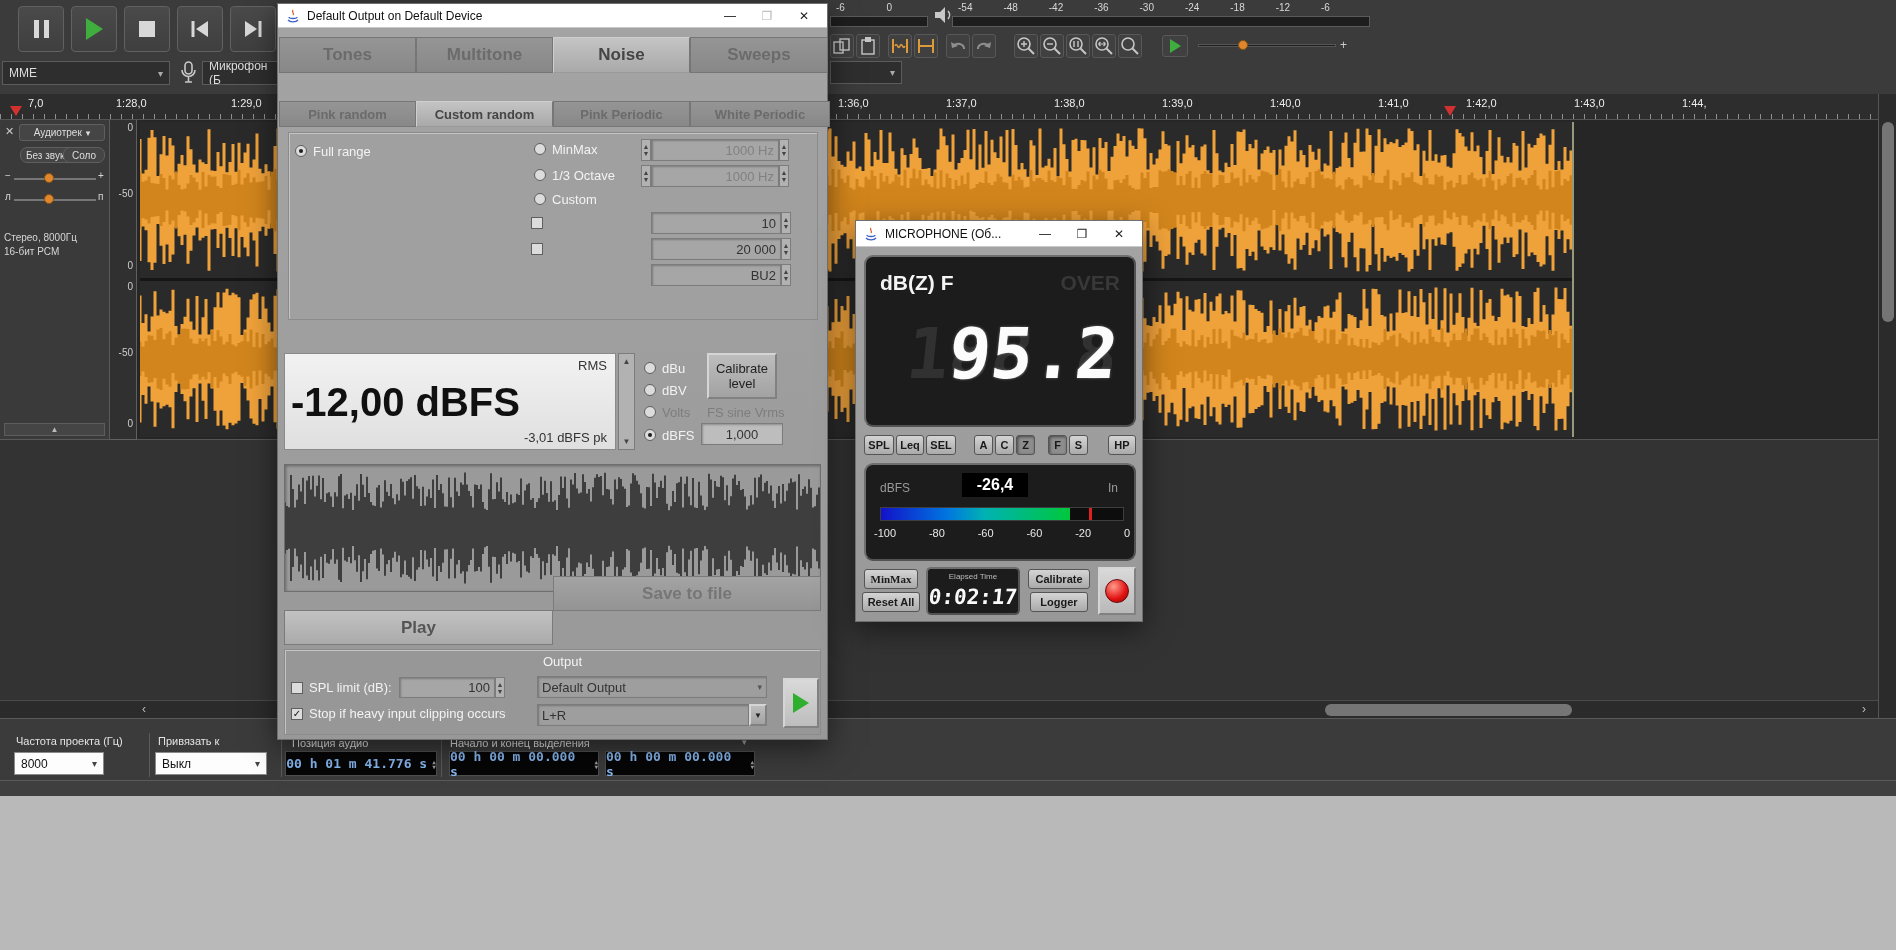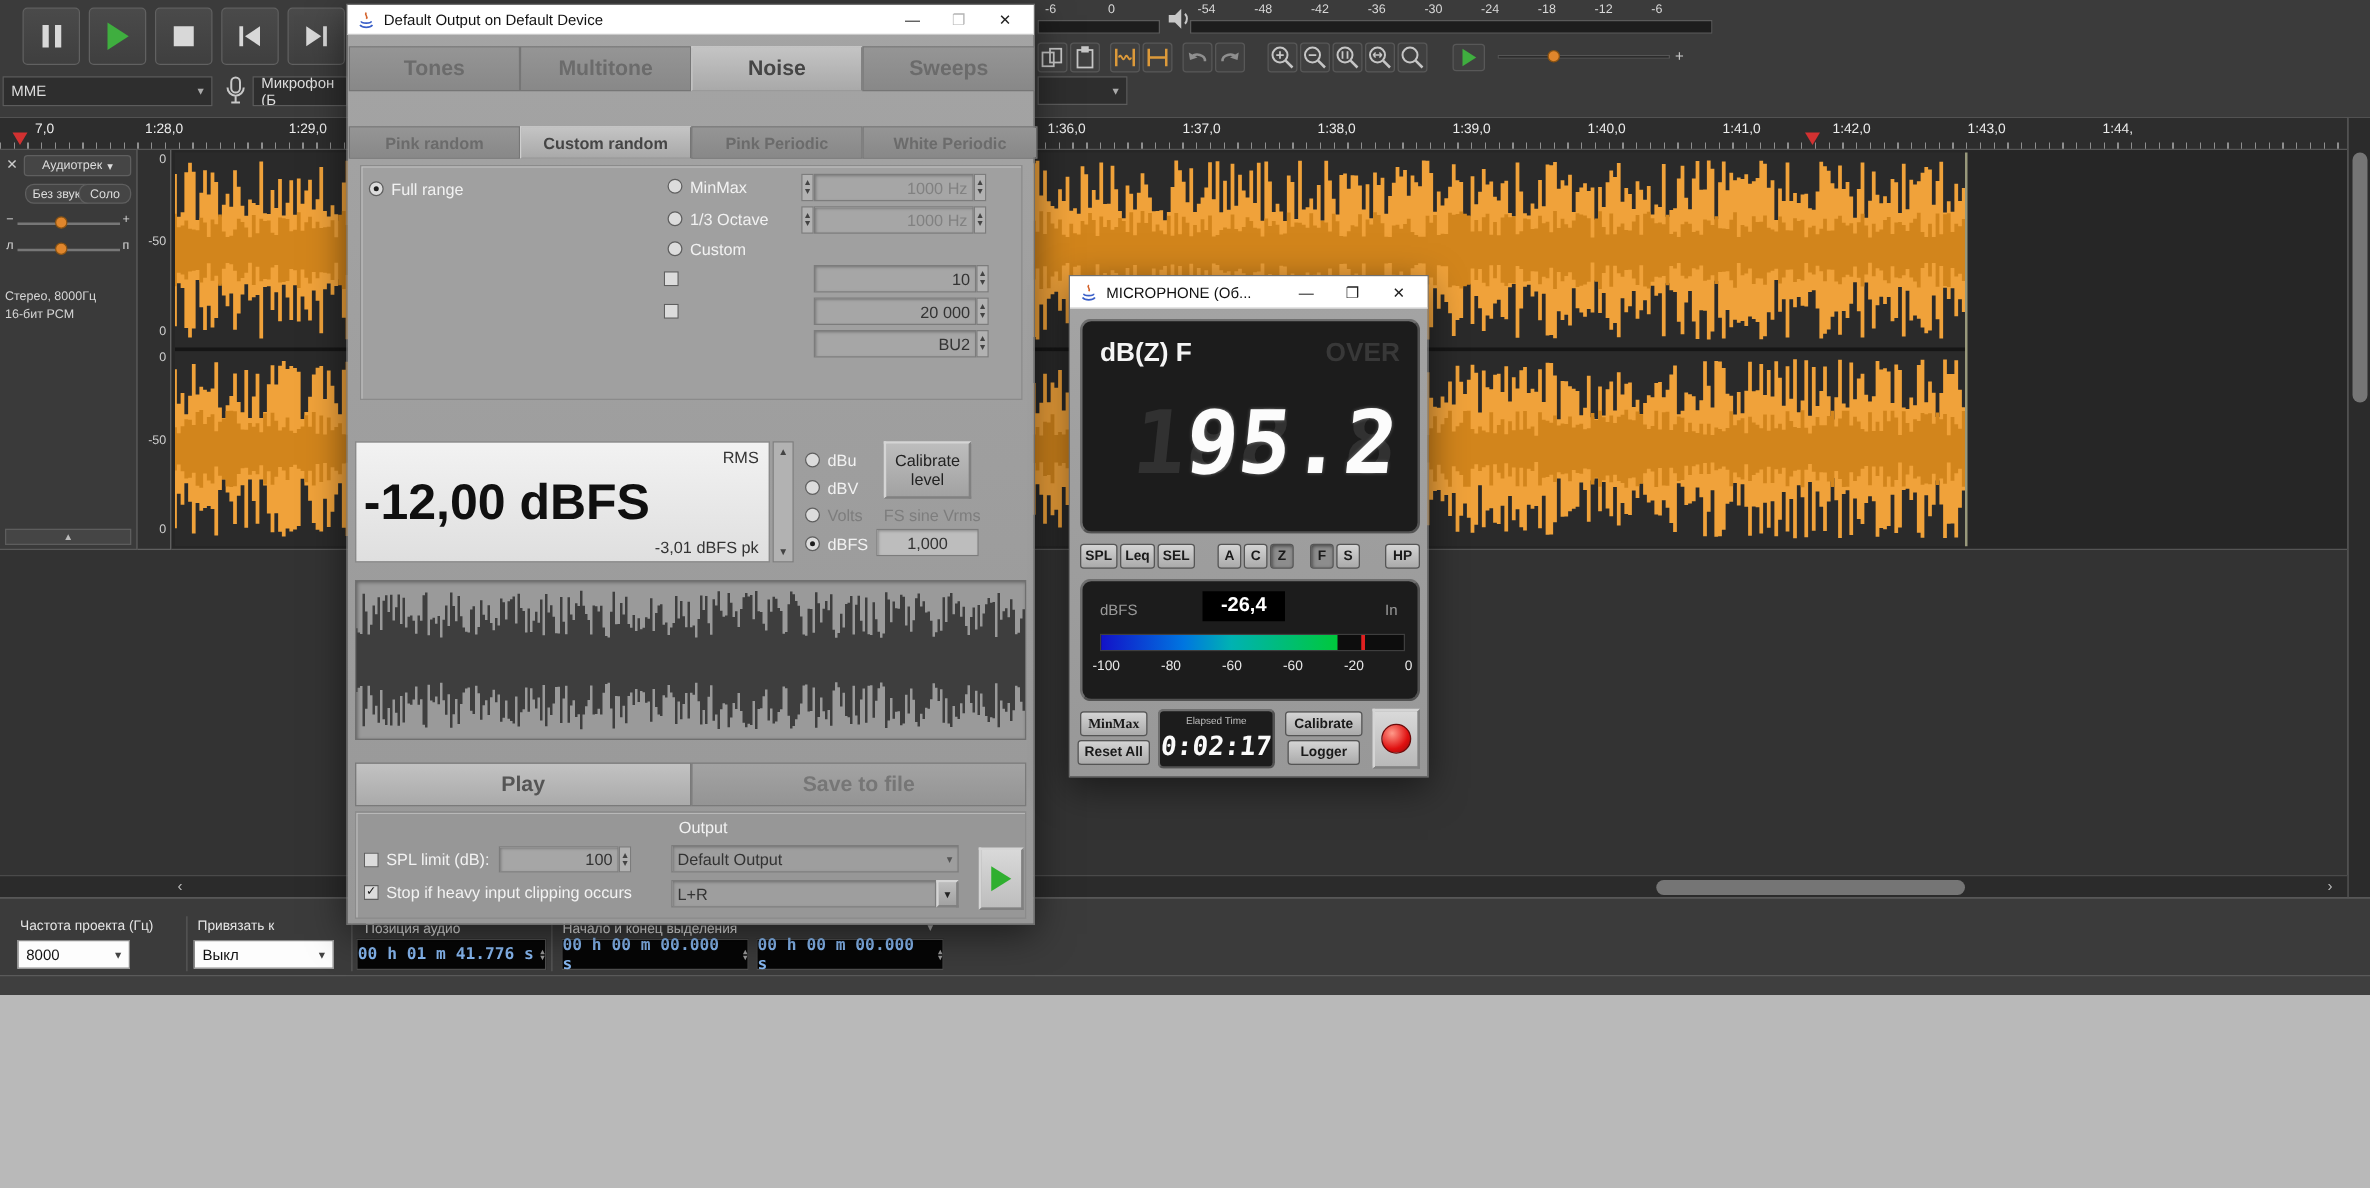--- a/index.html
+++ b/index.html
@@ -478,21 +478,21 @@
 
     <div class="abs" style="left:6px;top:460px;width:537px;height:128px;background:#9a9a9a;border:1px solid #6f6f6f;box-shadow:inset 1px 1px 3px rgba(0,0,0,.35);">
       <svg width="535" height="126" viewBox="0 0 535 126">
           <path d="M0 37.5V88.5M2 40.9V85.1M4 42.2V83.8M6 10.0V116.0M8 24.1V101.9M10 42.5V83.5M12 34.8V91.2M14 19.4V106.6M16 26.4V99.6M18 12.8V113.2M20 39.0V87.0M22 15.6V110.4M24 11.1V114.9M26 24.6V101.4M28 10.7V115.3M30 31.4V94.6M32 20.8V105.2M34 10.5V115.5M36 34.2V91.8M38 13.1V112.9M40 37.0V89.0M42 28.3V97.7M44 27.3V98.7M46 31.5V94.5M48 41.9V84.1M50 27.3V98.7M52 31.6V94.4M54 11.2V114.8M56 9.0V117.0M58 43.2V82.8M60 30.6V95.4M62 29.2V96.8M64 33.9V92.1M66 27.7V98.3M68 44.9V81.1M70 30.8V95.2M72 19.3V106.7M74 35.7V90.3M76 8.9V117.1M78 19.7V106.3M80 31.9V94.1M82 11.8V114.2M84 27.9V98.1M86 37.0V89.0M88 40.3V85.7M90 41.0V85.0M92 22.5V103.5M94 19.9V106.1M96 42.5V83.5M98 36.5V89.5M100 15.2V110.8M102 26.8V99.2M104 30.9V95.1M106 19.1V106.9M108 33.3V92.7M110 39.2V86.8M112 29.3V96.7M114 35.4V90.6M116 13.7V112.3M118 16.8V109.2M120 30.6V95.4M122 16.0V110.0M124 14.3V111.7M126 12.2V113.8M128 33.8V92.2M130 9.9V116.1M132 21.3V104.7M134 23.7V102.3M136 41.0V85.0M138 21.7V104.3M140 40.5V85.5M142 31.5V94.5M144 24.3V101.7M146 33.1V92.9M148 14.6V111.4M150 43.1V82.9M152 10.1V115.9M154 25.0V101.0M156 19.1V106.9M158 28.3V97.7M160 41.5V84.5M162 41.7V84.3M164 12.6V113.4M166 32.3V93.7M168 42.4V83.6M170 12.8V113.2M172 26.6V99.4M174 30.9V95.1M176 17.5V108.5M178 19.7V106.3M180 7.6V118.4M182 19.5V106.5M184 26.1V99.9M186 31.0V95.0M188 42.6V83.4M190 19.4V106.6M192 19.9V106.1M194 24.1V101.9M196 19.5V106.5M198 36.9V89.1M200 43.8V82.2M202 44.9V81.1M204 24.3V101.7M206 8.3V117.7M208 34.3V91.7M210 34.1V91.9M212 17.3V108.7M214 26.5V99.5M216 12.4V113.6M218 34.2V91.8M220 37.1V88.9M222 27.0V99.0M224 39.8V86.2M226 29.5V96.5M228 38.3V87.7M230 37.2V88.8M232 28.8V97.2M234 29.9V96.1M236 13.6V112.4M238 39.8V86.2M240 25.4V100.6M242 19.4V106.6M244 18.3V107.7M246 34.8V91.2M248 33.0V93.0M250 43.0V83.0M252 37.0V89.0M254 33.3V92.7M256 11.8V114.2M258 29.8V96.2M260 15.7V110.3M262 27.9V98.1M264 36.7V89.3M266 16.3V109.7M268 36.8V89.2M270 35.3V90.7M272 44.9V81.1M274 30.1V95.9M276 11.4V114.6M278 23.0V103.0M280 11.8V114.2M282 33.6V92.4M284 42.8V83.2M286 14.4V111.6M288 19.4V106.6M290 7.9V118.1M292 23.6V102.4M294 28.4V97.6M296 27.4V98.6M298 9.3V116.7M300 17.1V108.9M302 28.6V97.4M304 23.9V102.1M306 36.6V89.4M308 22.2V103.8M310 12.8V113.2M312 9.3V116.7M314 12.1V113.9M316 11.0V115.0M318 30.3V95.7M320 7.8V118.2M322 23.9V102.1M324 24.5V101.5M326 34.0V92.0M328 39.4V86.6M330 14.6V111.4M332 24.3V101.7M334 12.3V113.7M336 13.9V112.1M338 21.4V104.6M340 23.7V102.3M342 41.9V84.1M344 40.5V85.5M346 18.4V107.6M348 8.2V117.8M350 10.3V115.7M352 15.7V110.3M354 19.5V106.5M356 28.2V97.8M358 42.6V83.4M360 43.5V82.5M362 21.9V104.1M364 22.2V103.8M366 41.1V84.9M368 8.8V117.2M370 17.5V108.5M372 33.0V93.0M374 22.0V104.0M376 15.7V110.3M378 23.1V102.9M380 10.4V115.6M382 38.7V87.3M384 45.2V80.8M386 41.3V84.7M388 25.9V100.1M390 36.9V89.1M392 18.2V107.8M394 17.2V108.8M396 11.8V114.2M398 42.5V83.5M400 18.7V107.3M402 11.5V114.5M404 31.5V94.5M406 40.2V85.8M408 12.9V113.1M410 42.4V83.6M412 42.9V83.1M414 16.8V109.2M416 30.4V95.6M418 40.4V85.6M420 45.1V80.9M422 41.8V84.2M424 8.7V117.3M426 14.6V111.4M428 32.7V93.3M430 16.1V109.9M432 21.6V104.4M434 22.0V104.0M436 10.8V115.2M438 12.3V113.7M440 35.3V90.7M442 20.2V105.8M444 40.3V85.7M446 31.2V94.8M448 13.5V112.5M450 9.8V116.2M452 20.1V105.9M454 15.9V110.1M456 24.9V101.1M458 24.1V101.9M460 31.6V94.4M462 44.4V81.6M464 40.8V85.2M466 30.3V95.7M468 39.6V86.4M470 12.8V113.2M472 32.5V93.5M474 12.2V113.8M476 9.4V116.6M478 26.3V99.7M480 17.7V108.3M482 15.9V110.1M484 28.4V97.6M486 20.4V105.6M488 35.7V90.3M490 42.9V83.1M492 28.6V97.4M494 21.0V105.0M496 38.5V87.5M498 19.0V107.0M500 36.2V89.8M502 25.7V100.3M504 18.3V107.7M506 13.4V112.6M508 17.2V108.8M510 16.5V109.5M512 44.5V81.5M514 9.3V116.7M516 30.7V95.3M518 24.0V102.0M520 21.6V104.4M522 28.7V97.3M524 14.3V111.7M526 22.8V103.2M528 42.4V83.6M530 41.2V84.8M532 29.7V96.3M534 22.4V103.6" stroke="#3e3e3e" stroke-width="2" fill="none"></path>
         </svg>
     </div>
 
     <div class="bigbtn" style="left:6px;top:606px;width:269px;height:35px;background:linear-gradient(#c2c2c2,#aaa);color:#555;">
         <span>Play</span>
       </div>
-    <div class="bigbtn" style="left:275px;top:606px;width:268px;height:35px;background:linear-gradient(#a3a3a3,#949494);color:#767676;">
+    <div class="bigbtn" style="left:275px;top:572px;width:268px;height:35px;background:linear-gradient(#a3a3a3,#949494);color:#767676;">
         <span>Save to file</span>
       </div>
 
     <div class="jpanel" style="left:6px;top:645px;width:537px;height:86px;background:#979797;">
       <span class="wlabel" style="left:258px;top:4px;">Output</span>
 
       <span class="cb" style="left:6px;top:32px;"></span>
       <span class="wlabel" style="left:24px;top:30px;">SPL limit (dB):</span>
       <div class="jfield" style="left:114px;top:27px;width:96px;height:21px;justify-content:flex-end;">
           <span>100</span>

